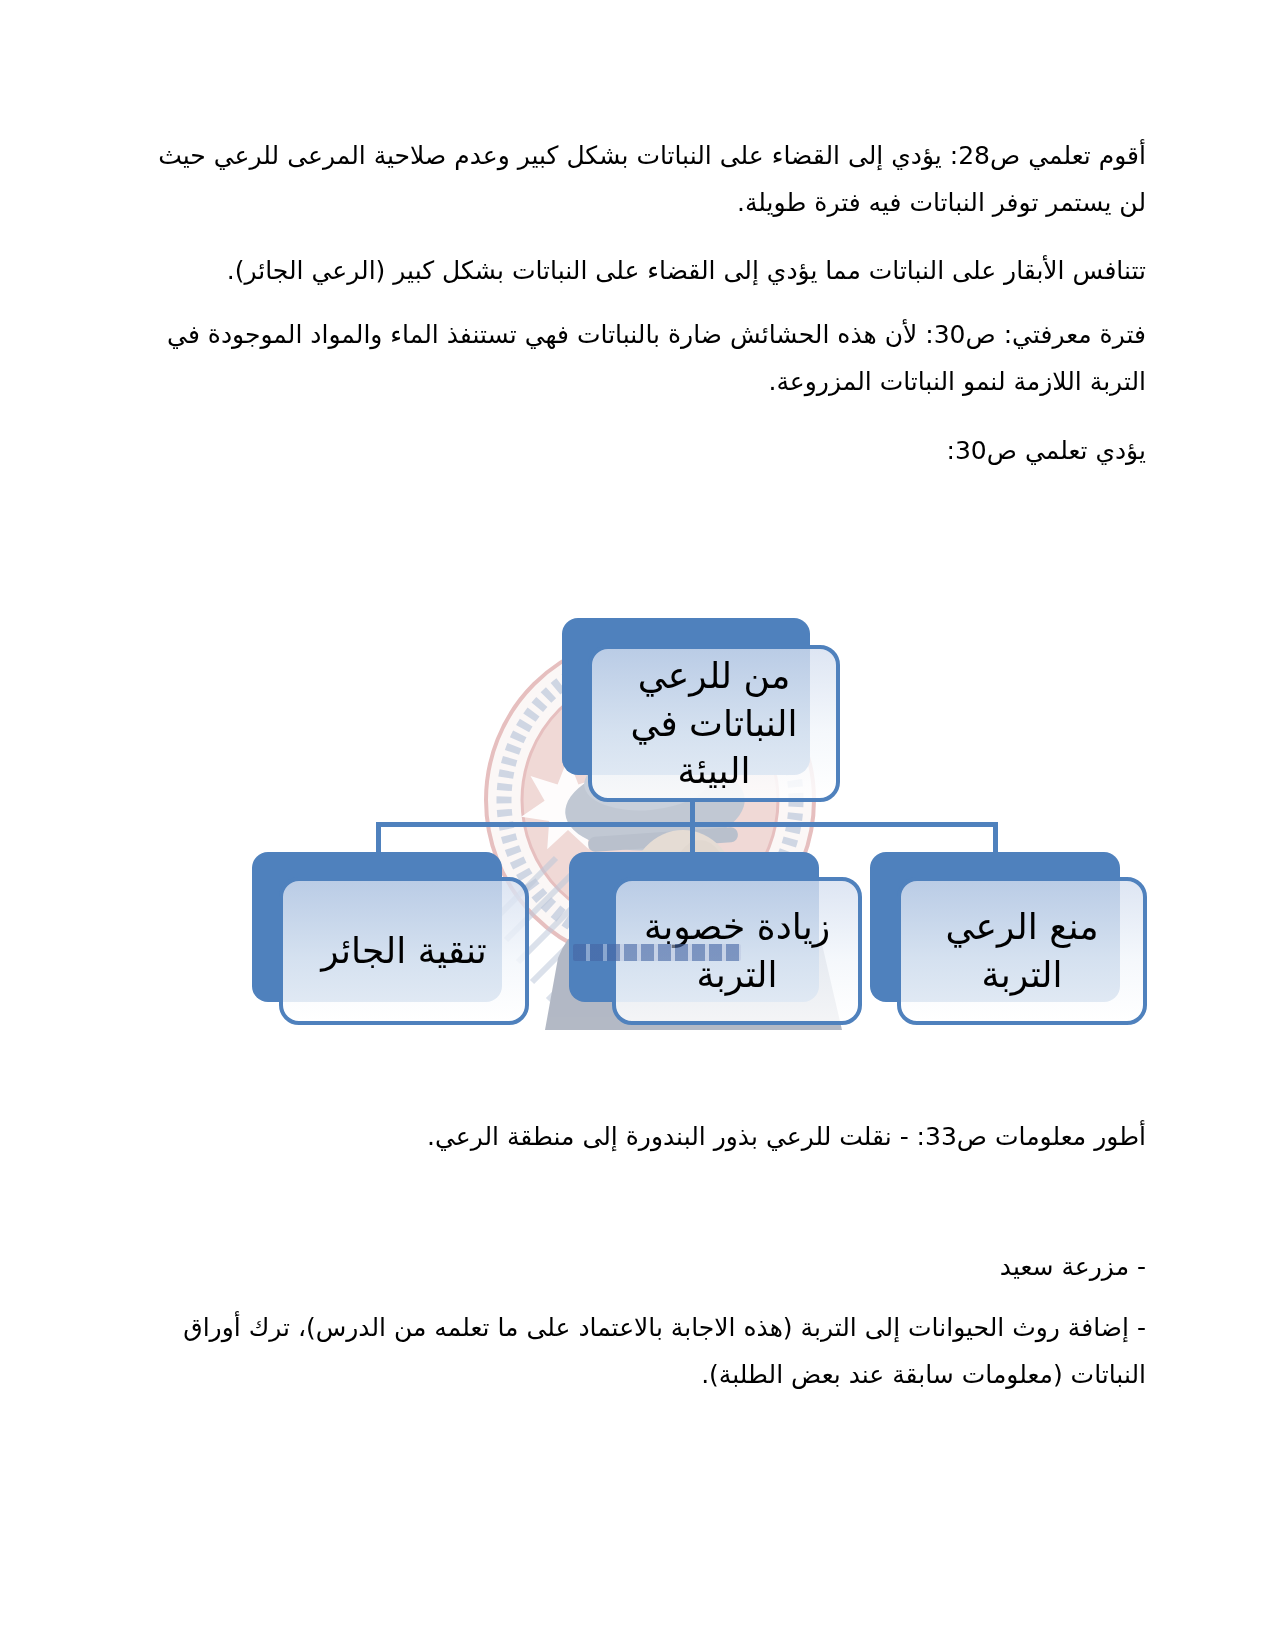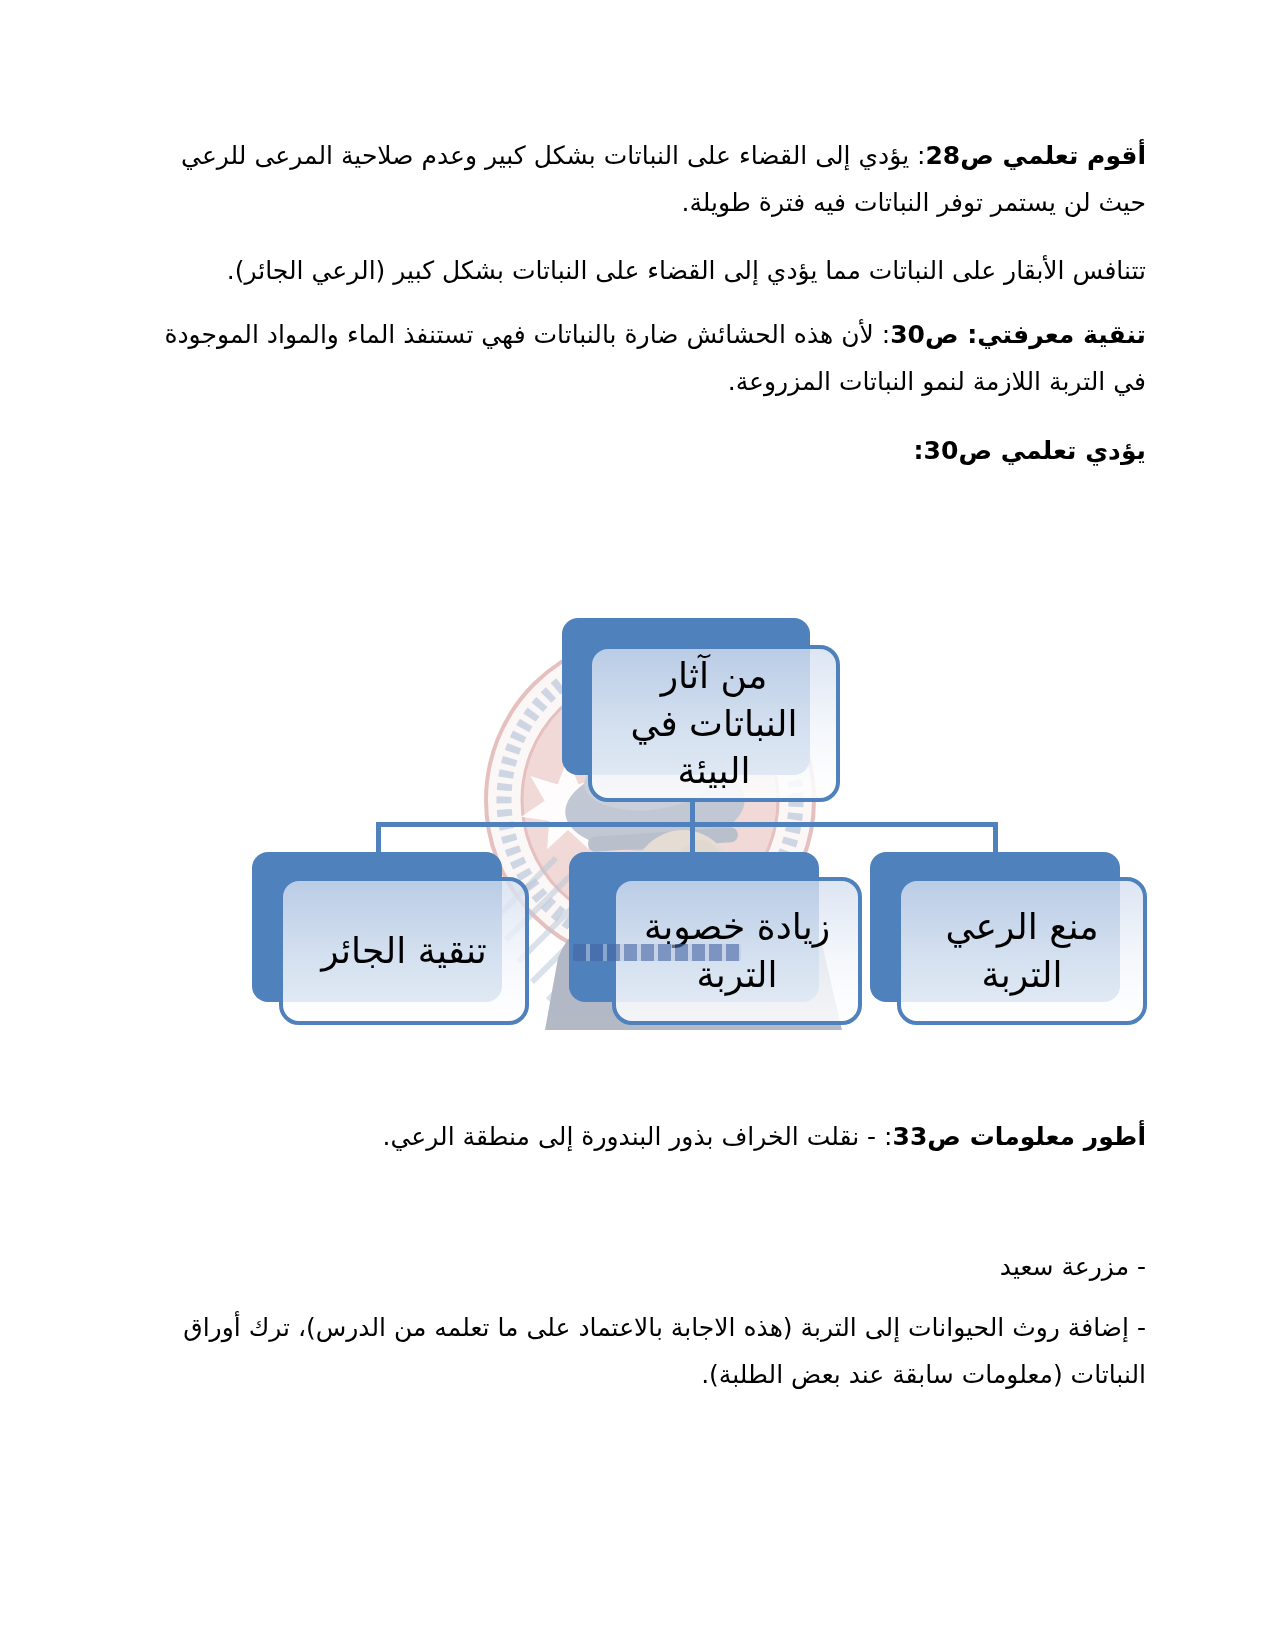--- a/index.html
+++ b/index.html
@@ -4,21 +4,21 @@
 <style>
   html,body{margin:0;padding:0;background:#fff;}
   .page{
     position:relative;width:1275px;height:1650px;background:#ffffff;
     font-family:"DejaVu Sans", sans-serif;direction:rtl;overflow:hidden;color:#000;
   }
   .para{
     position:absolute;right:129px;width:1018px;
     font-size:25px;line-height:47px;text-align:right;direction:rtl;
   }
-  .para b{font-weight:bold;}
+  .para b{font-weight:normal;}
   
   .shape-back{position:absolute;background:#4f81bd;border-radius:16px;z-index:3;}
   .shape-front{
     position:absolute;border:4px solid #4f81bd;border-radius:20px;z-index:4;
     background:linear-gradient(180deg, rgba(213,223,240,0.80) 0%, rgba(242,246,251,0.82) 55%, rgba(255,255,255,0.85) 100%);
     display:flex;align-items:center;justify-content:center;
     text-align:center;font-size:36px;line-height:1.32;box-sizing:border-box;
   }
   .box-label{padding:0 10px;}
   .conn{position:absolute;background:#4f81bd;z-index:2;}
@@ -31,25 +31,25 @@
 </style>
 </head>
 <body>
 
 <div class="page">
 
   <div class="para" style="top:132px"><b>أقوم تعلمي ص28</b><span>: يؤدي إلى القضاء على النباتات بشكل كبير وعدم صلاحية المرعى للرعي حيث لن  يستمر توفر النباتات فيه فترة طويلة.</span></div>
 
   <div class="para" style="top:247px"><b></b><span>تتنافس الأبقار على النباتات  مما يؤدي إلى القضاء على النباتات بشكل كبير (الرعي الجائر).</span></div>
 
-  <div class="para" style="top:311px"><b>تنقية معرفتي: ص30</b><span>: لأن هذه الحشائش ضارة بالنباتات فهي تستنفذ الماء والمواد الموجودة في التربة اللازمة لنمو النباتات المزروعة.</span></div>
+  <div class="para" style="top:311px"><b>فترة معرفتي: ص30</b><span>: لأن هذه الحشائش ضارة بالنباتات فهي تستنفذ الماء والمواد الموجودة في التربة اللازمة لنمو النباتات المزروعة.</span></div>
 
   <div class="para" style="top:427px"><b>يؤدي تعلمي ص30:</b><span></span></div>
 
-  <div class="para" style="top:1113px"><b>أطور معلومات ص33</b><span>: - نقلت الخراف بذور البندورة إلى منطقة الرعي.</span></div>
+  <div class="para" style="top:1113px"><b>أطور معلومات ص33</b><span>: - نقلت للرعي بذور البندورة إلى منطقة الرعي.</span></div>
 
 
   <div class="para" style="top:1304px"><b></b><span>- إضافة روث الحيوانات إلى التربة (هذه الاجابة بالاعتماد على ما تعلمه من الدرس)، ترك أوراق النباتات (معلومات سابقة عند بعض الطلبة).</span></div>
 
   <div class="para" style="top:1243px"><b></b><span>- مزرعة سعيد</span></div>
 
   <svg class="wm" width="470" height="430" viewBox="430 600 470 430" aria-hidden="true">
     <g opacity="0.5">
       <circle cx="650" cy="800" r="164" fill="#f8f1ee" stroke="#cf8080" stroke-width="4"></circle>
       <circle cx="650" cy="800" r="146" fill="none" stroke="#5a77ab" stroke-width="15" stroke-dasharray="7 6" opacity="0.55"></circle>
@@ -82,21 +82,21 @@
     </g>
   </svg>
 
   <div class="conn" style="left:690px;top:798px;width:5px;height:76px"></div>
   <div class="conn" style="left:376px;top:822px;width:622px;height:5px"></div>
   <div class="conn" style="left:376px;top:822px;width:5px;height:52px"></div>
   <div class="conn" style="left:993px;top:822px;width:5px;height:52px"></div>
 
   <div class="shape-back" style="left:562px;top:618px;width:248px;height:157px"></div>
   <div class="shape-front" style="left:588px;top:645px;width:252px;height:157px">
-    <span class="box-label">من آثار النباتات في البيئة</span>
+    <span class="box-label">من للرعي النباتات في البيئة</span>
   </div>
 
   <div class="shape-back" style="left:870px;top:852px;width:250px;height:150px"></div>
   <div class="shape-front" style="left:897px;top:877px;width:250px;height:148px">
     <span class="box-label">منع الرعي التربة</span>
   </div>
 
   <div class="shape-back" style="left:569px;top:852px;width:250px;height:150px"></div>
   <div class="shape-front" style="left:612px;top:877px;width:250px;height:148px">
     <span class="box-label">زيادة خصوبة التربة</span>

